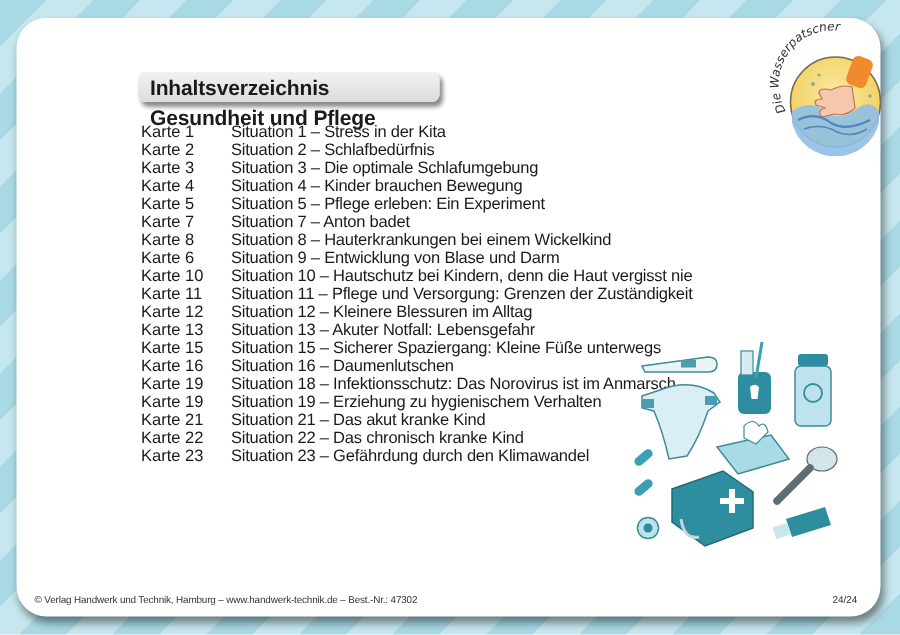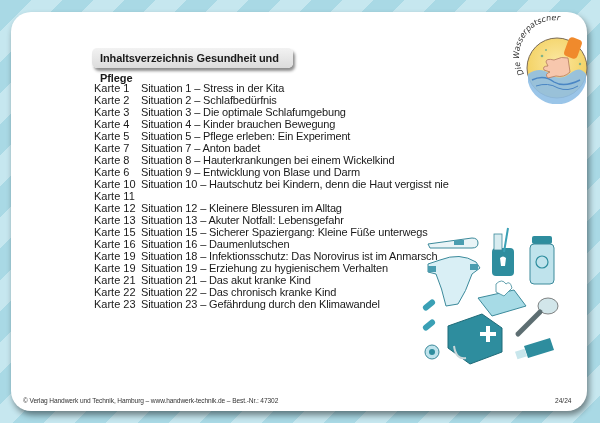--- a/index.html
+++ b/index.html
@@ -12,30 +12,30 @@
     position:absolute; left:11px; top:12px; width:576px; height:399px;
     background:#ffffff; border-radius:20px;
     box-shadow: 2px 4px 6px rgba(0,0,0,0.45);
   }
   .title-pill {
     position:absolute; left:92px; top:48px; width:201px; height:20px;
     background: linear-gradient(#f2f2f2, #dcdcdc);
     border-radius:5px;
     box-shadow: 2px 3px 3px rgba(0,0,0,0.45);
     font-family: "Liberation Sans", sans-serif; font-weight:bold;
-    font-size:11px; color:#1a1a1a; line-height:20px; padding-left:8px; box-sizing:border-box;
+    font-size:14px; color:#1a1a1a; line-height:20px; padding-left:8px; box-sizing:border-box;
     letter-spacing:-0.1px;
   }
   .toc { position:absolute; left:94px; top:82px; }
   .toc-row {
     height:12px; line-height:12px; font-family:"Liberation Sans", sans-serif;
     font-size:11px; color:#1a1a1a; white-space:nowrap; display:flex;
   }
   .toc-karte { width:47px; }
-  .toc-title { letter-spacing:-0.15px; }
+  .toc-title { letter-spacing:-0.15px;margin-left:13px; }
   .footer-left {
     position:absolute; left:23px; top:397px; font-family:"Liberation Sans", sans-serif;
     font-size:6.6px; color:#333; letter-spacing:-0.1px;
   }
   .footer-right {
     position:absolute; left:555px; top:397px; font-family:"Liberation Sans", sans-serif;
     font-size:6.6px; color:#333;
   }
   .logo { position:absolute; left:510px; top:16px; width:88px; height:88px; }
   .illus { position:absolute; left:420px; top:222px; width:145px; height:155px; }
@@ -79,20 +79,21 @@
   <div class="toc-row">
       <span class="toc-karte">Karte 6</span>
       <span class="toc-title">Situation 9 – Entwicklung von Blase und Darm</span>
     </div>
   <div class="toc-row">
       <span class="toc-karte">Karte 10</span>
       <span class="toc-title">Situation 10 – Hautschutz bei Kindern, denn die Haut vergisst nie</span>
     </div>
   <div class="toc-row">
       <span class="toc-karte">Karte 11</span>
+      <span class="toc-title">Situation 11 – Pflege und Versorgung: Grenzen der Zuständigkeit</span>
     </div>
   <div class="toc-row">
       <span class="toc-karte">Karte 12</span>
       <span class="toc-title">Situation 12 – Kleinere Blessuren im Alltag</span>
     </div>
   <div class="toc-row">
       <span class="toc-karte">Karte 13</span>
       <span class="toc-title">Situation 13 – Akuter Notfall: Lebensgefahr</span>
     </div>
   <div class="toc-row">

